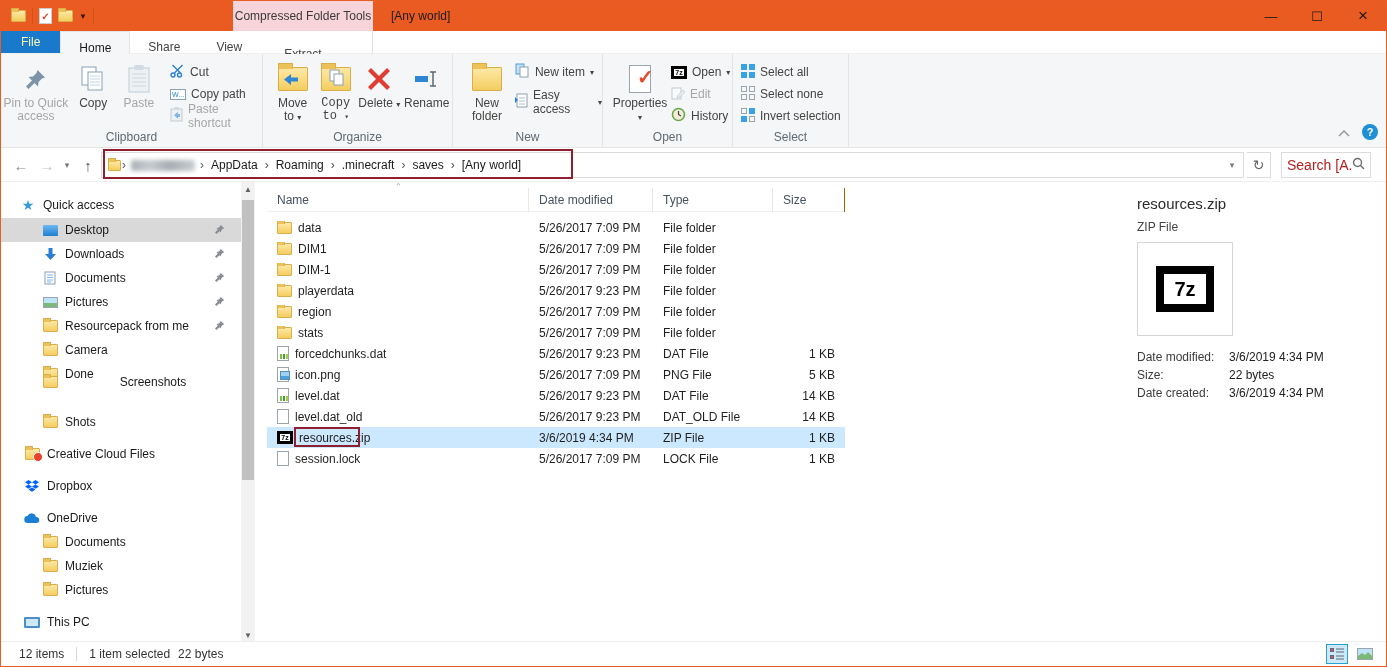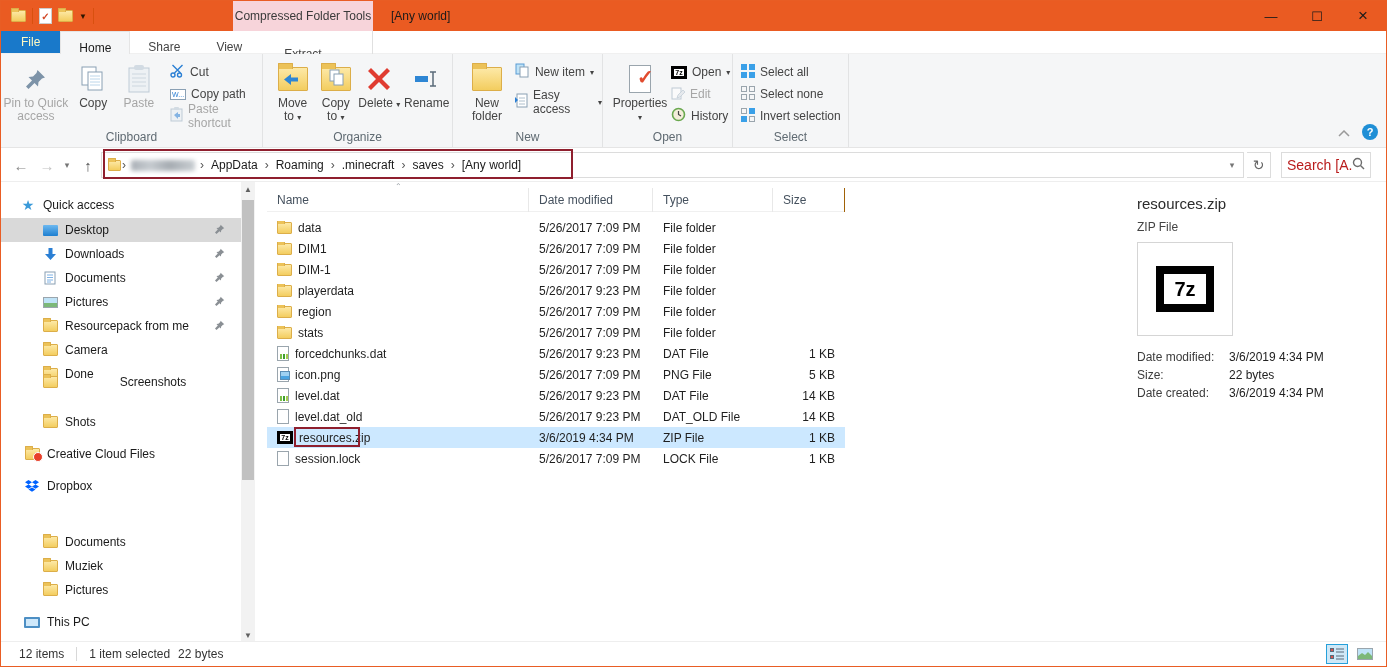--- a/index.html
+++ b/index.html
@@ -224,21 +224,21 @@
           <div class="rtext" style="width:40px;"><span>Move to</span> <span class="dd">▾</span></div>
         </div>
         <div class="rbig" style="width:46px;">
           <span class="ric" style="position:relative;">
             <span class="i-folder lg"></span>
             <svg class="overlay-ic" style="left:8px;top:8px;" width="16" height="18" viewBox="0 0 16 18">
                 <rect x="1" y="1" width="9" height="11" fill="#fff" stroke="#8aa0b4"></rect>
                 <rect x="5" y="5" width="9" height="11" fill="#fff" stroke="#8aa0b4"></rect>
               </svg>
           </span>
-          <div class="rtext" style="width:40px;"><span>Copy to</span> <span class="dd">▾</span></div>
+          <div class="rtext" style="width:40px;font-family:Liberation Mono, monospace;"><span>Copy to</span> <span class="dd">▾</span></div>
         </div>
         <div class="rbig" style="width:46px;">
           <span class="ric">
             <svg width="24" height="24" viewBox="0 0 24 24">
                 <path d="M4 1 12 9 20 1 23 4 15 12 23 20 20 23 12 15 4 23 1 20 9 12 1 4z" fill="#e03c31"></path>
               </svg>
           </span>
           <div class="rtext" style="width:44px;"><span>Delete</span> <span class="dd">▾</span></div>
         </div>
         <div class="rbig" style="width:54px;">
@@ -487,20 +487,28 @@
         <span class="lbl">Creative Cloud Files</span>
       </div>
       <div class="srow" style="top:292px;">
         <span class="ic">
             <svg width="14" height="13" viewBox="0 0 14 13">
               <path d="M3.5 0 7 2.2 3.5 4.4 0 2.2zM10.5 0 14 2.2 10.5 4.4 7 2.2zM3.5 4.4 7 6.6 3.5 8.8 0 6.6zM10.5 4.4 14 6.6 10.5 8.8 7 6.6zM7 7.4l3.5 2.2L7 11.8 3.5 9.6z" fill="#0062ff"></path>
             </svg>
           </span>
         <span class="lbl">Dropbox</span>
       </div>
+      <div class="srow" style="top:324px;">
+        <span class="ic">
+            <svg width="16" height="11" viewBox="0 0 16 11">
+              <path d="M4 10a3.5 3.5 0 0 1-.5-7A4.5 4.5 0 0 1 12 4a3 3 0 0 1 .5 6z" fill="#1b7fd4"></path>
+            </svg>
+          </span>
+        <span class="lbl">OneDrive</span>
+      </div>
       <div class="srow lv1" style="top:348px;">
         <span class="ic">
             <span class="i-folder"></span>
           </span>
         <span class="lbl">Documents</span>
       </div>
       <div class="srow lv1" style="top:372px;">
         <span class="ic">
             <span class="i-folder"></span>
           </span>

